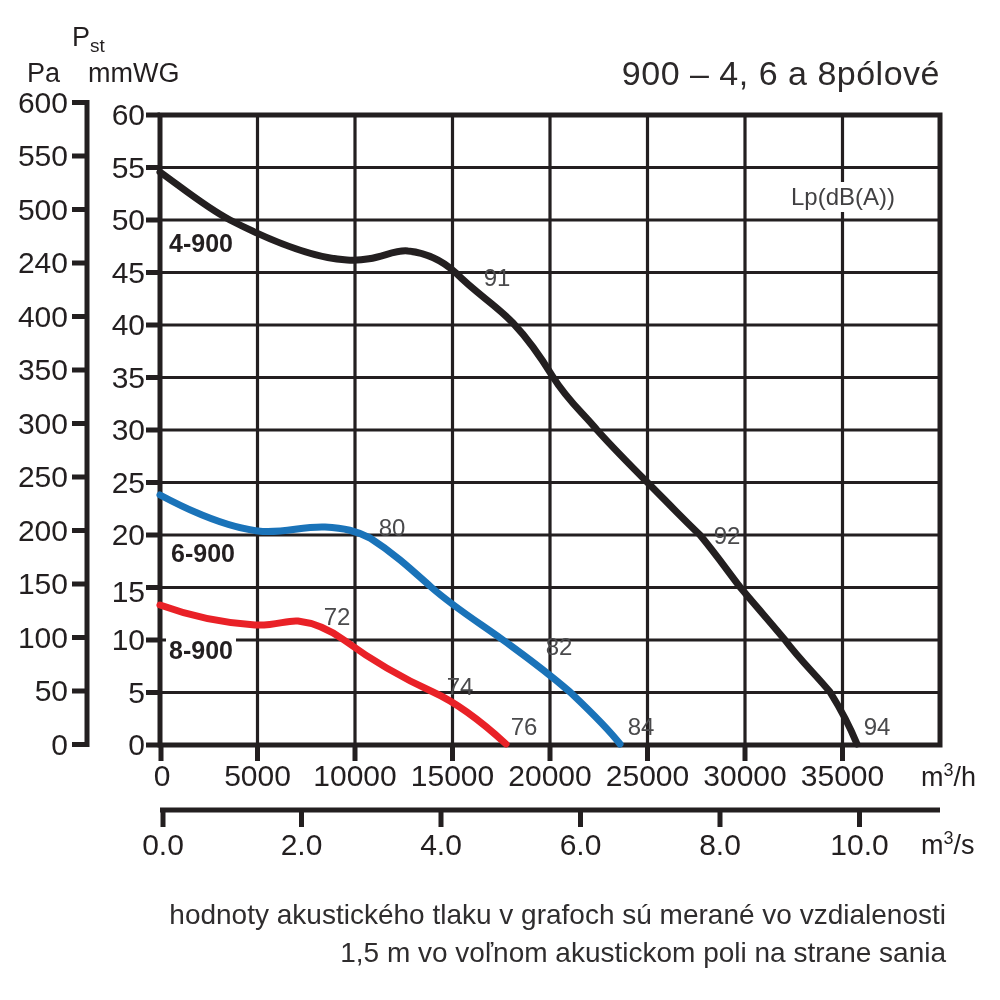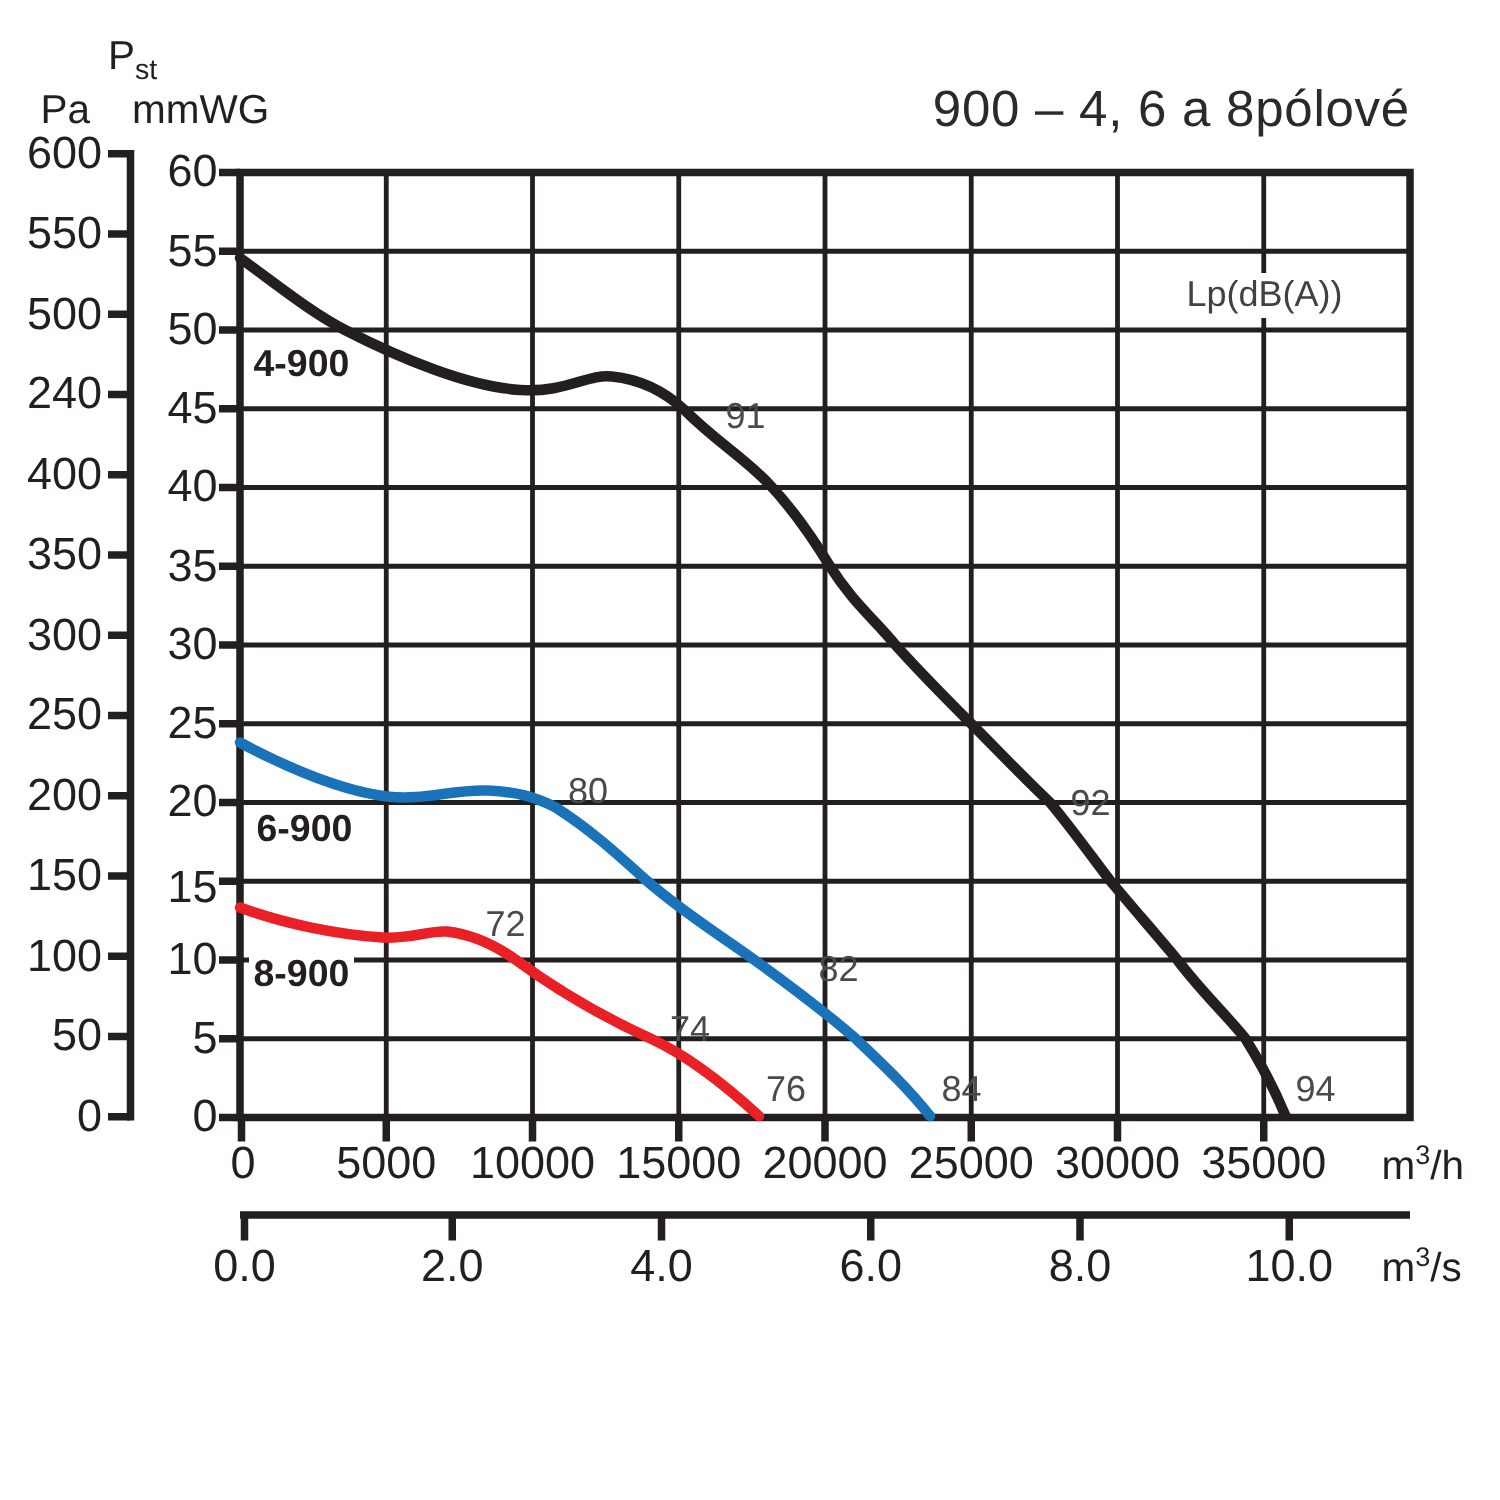--- a/index.html
+++ b/index.html
@@ -118,14 +118,18 @@
   <span class="db-lbl" style="left:497px; top:278px;">91</span>
   <span class="db-lbl" style="left:727px; top:536px;">92</span>
   <span class="db-lbl" style="left:877px; top:727px;">94</span>
   <span class="db-lbl" style="left:392px; top:528px;">80</span>
   <span class="db-lbl" style="left:547px; top:647px;margin-left:12px;">82</span>
   <span class="db-lbl" style="left:641px; top:727px;">84</span>
   <span class="db-lbl" style="left:337px; top:617px;">72</span>
   <span class="db-lbl" style="left:460px; top:687px;">74</span>
   <span class="db-lbl" style="left:524px; top:727px;">76</span>
 
+  <div class="caption">
+    <div>hodnoty akustického tlaku v grafoch sú merané vo vzdialenosti</div>
+    <div>1,5 m vo voľnom akustickom poli na strane sania</div>
+  </div>
 
 </div>
 
 </body></html>

